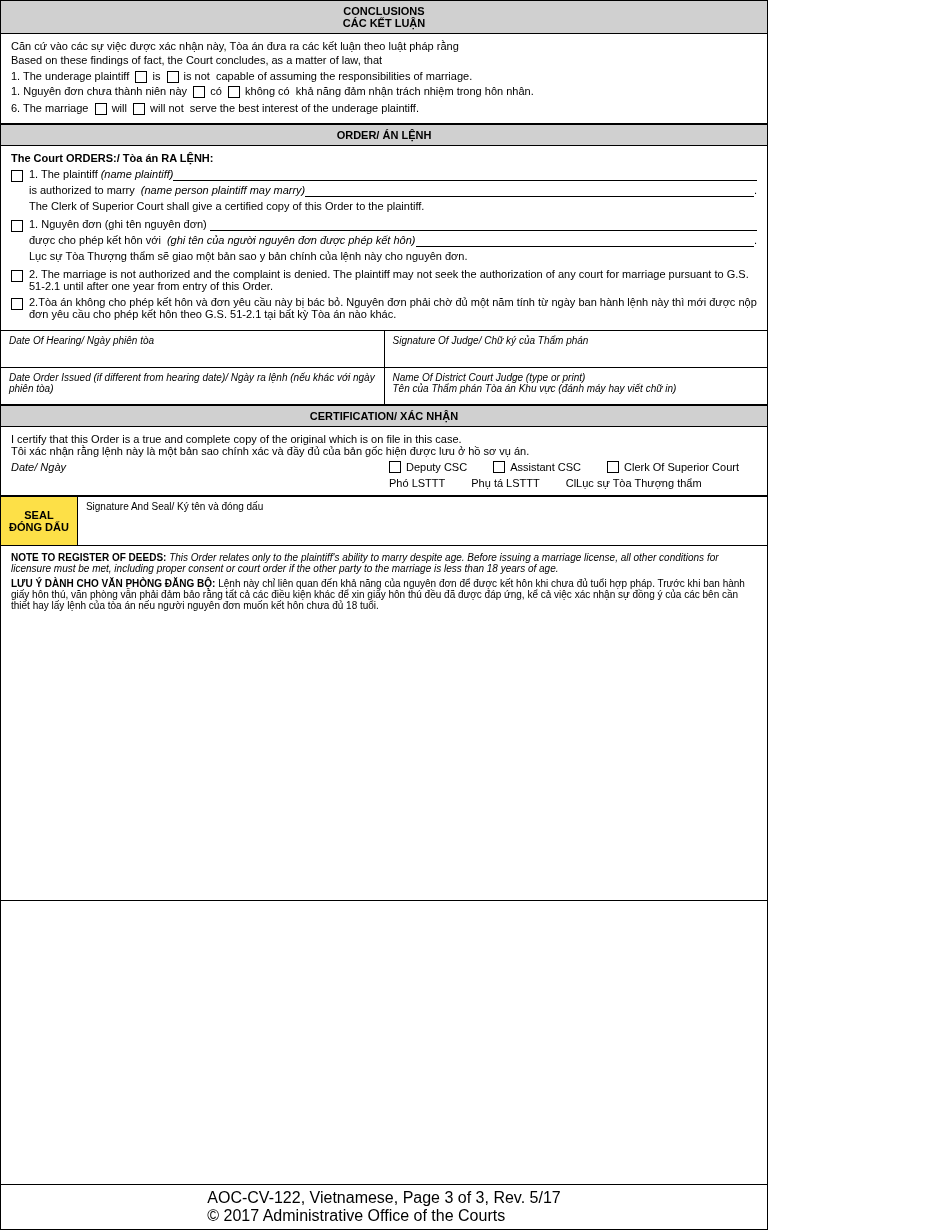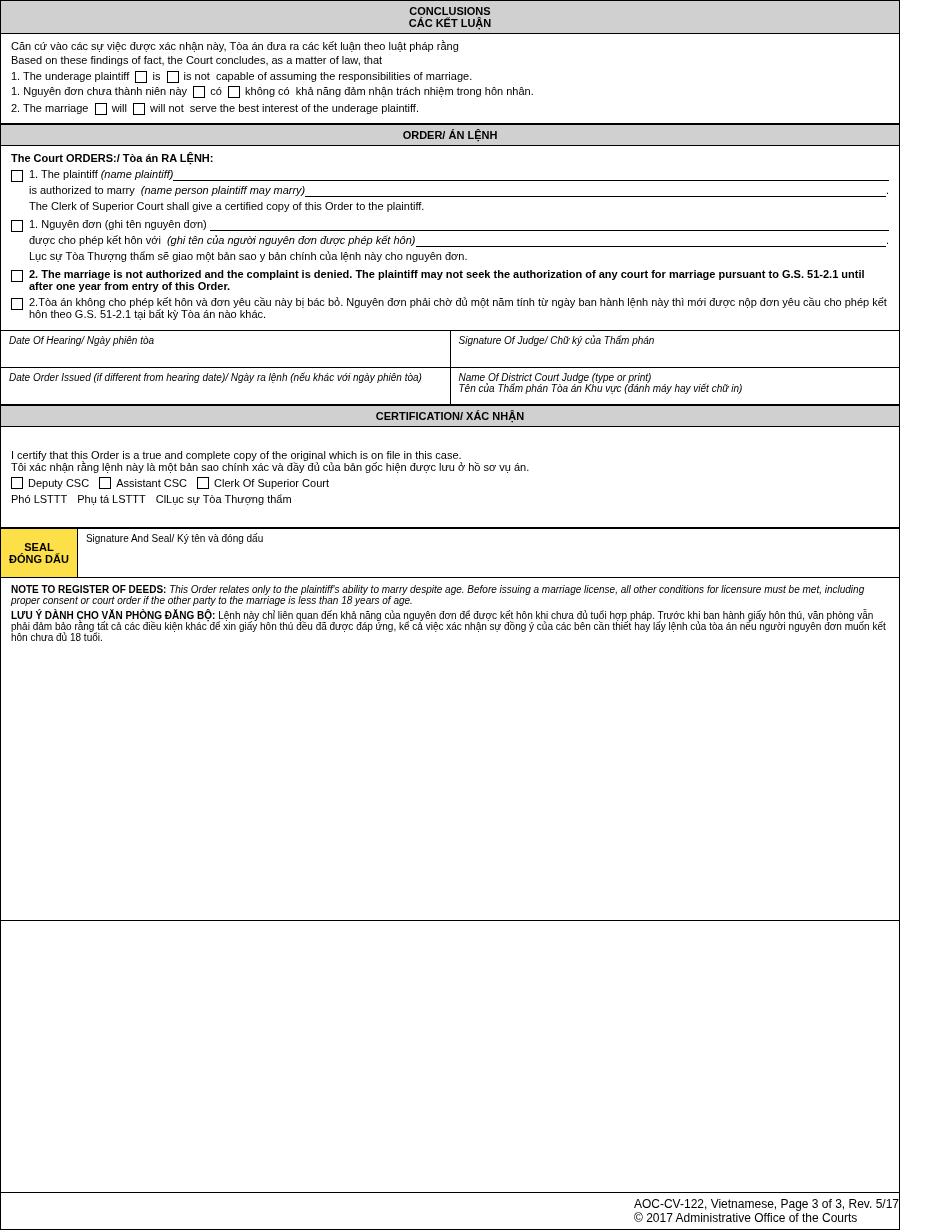--- a/index.html
+++ b/index.html
@@ -5,21 +5,21 @@
     * { box-sizing: border-box; margin: 0; padding: 0; }
     body {
       font-family: Arial, sans-serif;
       font-size: 11px;
       background: #fff;
       color: #000;
       width: 950px;
       min-height: 1230px;
     }
     .page {
-      width: 900px;
+      width: 768px;
       min-height: 1230px;
       border: 1px solid #000;
       display: flex;
       flex-direction: column;
     }
     .section-header {
       background: #d0d0d0;
       text-align: center;
       font-weight: bold;
       padding: 4px 0;
@@ -73,40 +73,40 @@
       font-size: 10px;
       min-height: 36px;
     }
     .col-half:last-child {
       border-right: none;
     }
     .certification-section {
       border-bottom: 1px solid #000;
     }
     .certification-content {
-      padding: 22px 10px;
+      padding: 6px 10px;
     }
     .cert-row {
       display: flex;
       align-items: flex-start;
       margin-top: 4px;
     }
     .cert-left {
       flex: 1;
       padding-right: 10px;
     }
     .cert-right {
       flex: 1;
       display: flex;
       flex-direction: column;
       gap: 4px;
     }
     .cert-checkboxes {
       display: flex;
-      gap: 10px;
+      gap: 26px;
       flex-wrap: wrap;
       align-items: center;
     }
     .cert-item {
       display: flex;
       align-items: center;
       gap: 3px;
     }
     .seal-row {
       display: flex;
@@ -133,23 +133,23 @@
     .note-section {
       padding: 6px 10px;
       border-bottom: 1px solid #000;
       flex: 1;
     }
     .note-text {
       font-size: 10px;
     }
     .footer-row {
       display: flex;
-      justify-content: flex-end;
+      justify-content: center;
       padding: 4px 0;
-      font-size: 12px;
+      font-size: 16px;
       border-top: 1px solid #000;
       margin-top: auto;
     }
     .italic { font-style: italic; }
     .bold { font-weight: bold; }
     .partial-underline {
       display: inline-block;
       border-bottom: 1px solid #000;
       flex: 1;
     }
@@ -191,21 +191,21 @@
     </div>
     <div class="line">
       <span>1. Nguyên đơn chưa thành niên này</span>&nbsp;
       <span class="checkbox-inline"></span>
       <span>có</span>&nbsp;
       <span class="checkbox-inline"></span>
       <span>không có</span>&nbsp;
       <span>khả năng đảm nhận trách nhiệm trong hôn nhân.</span>
     </div>
     <div class="line" style="margin-top:4px;">
-      <span>2. The marriage</span>&nbsp;
+      <span>6. The marriage</span>&nbsp;
       <span class="checkbox-inline"></span>
       <span>will</span>&nbsp;
       <span class="checkbox-inline"></span>
       <span>will not</span>&nbsp;
       <span>serve the best interest of the underage plaintiff.</span>
     </div>
   </div>
 
   <div class="section-header">
     <span>ORDER/</span>
@@ -253,21 +253,21 @@
           <span class="italic">(ghi tên của người nguyên đơn được phép kết hôn)</span>
           <span style="display:inline-block; border-bottom:1px solid #000; min-width:150px; flex:1;">&nbsp;</span>
           <span>.</span>
         </div>
         <div class="line">
           <span>Lục sự Tòa Thượng thẩm sẽ giao một bản sao y bản chính của lệnh này cho nguyên đơn.</span>
         </div>
       </div>
     </div>
 
-    <div class="order-item" style="margin-top:4px;font-weight:bold;">
+    <div class="order-item" style="margin-top:4px;">
       <div class="order-item-checkbox">
         <span class="checkbox-inline" style="margin-right:0;"></span>
       </div>
       <div class="order-item-text">
         <span>2. The marriage is not authorized and the complaint is denied. The plaintiff may not seek the authorization of any court for marriage pursuant to G.S. 51-2.1 until after one year from entry of this Order.</span>
       </div>
     </div>
 
     <div class="order-item">
       <div class="order-item-checkbox">
@@ -300,20 +300,26 @@
 
   <div class="section-header">
     <span>CERTIFICATION/</span>
     <span>XÁC NHẬN</span>
   </div>
 
   <div class="certification-content certification-section">
     <div>I certify that this Order is a true and complete copy of the original which is on file in this case.</div>
     <div>Tôi xác nhận rằng lệnh này là một bản sao chính xác và đầy đủ của bản gốc hiện được lưu ở hồ sơ vụ án.</div>
     <div class="cert-row">
+      <div class="cert-left">
+        <span class="italic">
+          <span>Date/</span>
+          <span>Ngày</span>
+        </span>
+      </div>
       <div class="cert-right">
         <div class="cert-checkboxes">
           <div class="cert-item">
             <span class="checkbox-inline"></span>
             <span>Deputy CSC</span>
           </div>
           <div class="cert-item">
             <span class="checkbox-inline"></span>
             <span>Assistant CSC</span>
           </div>

